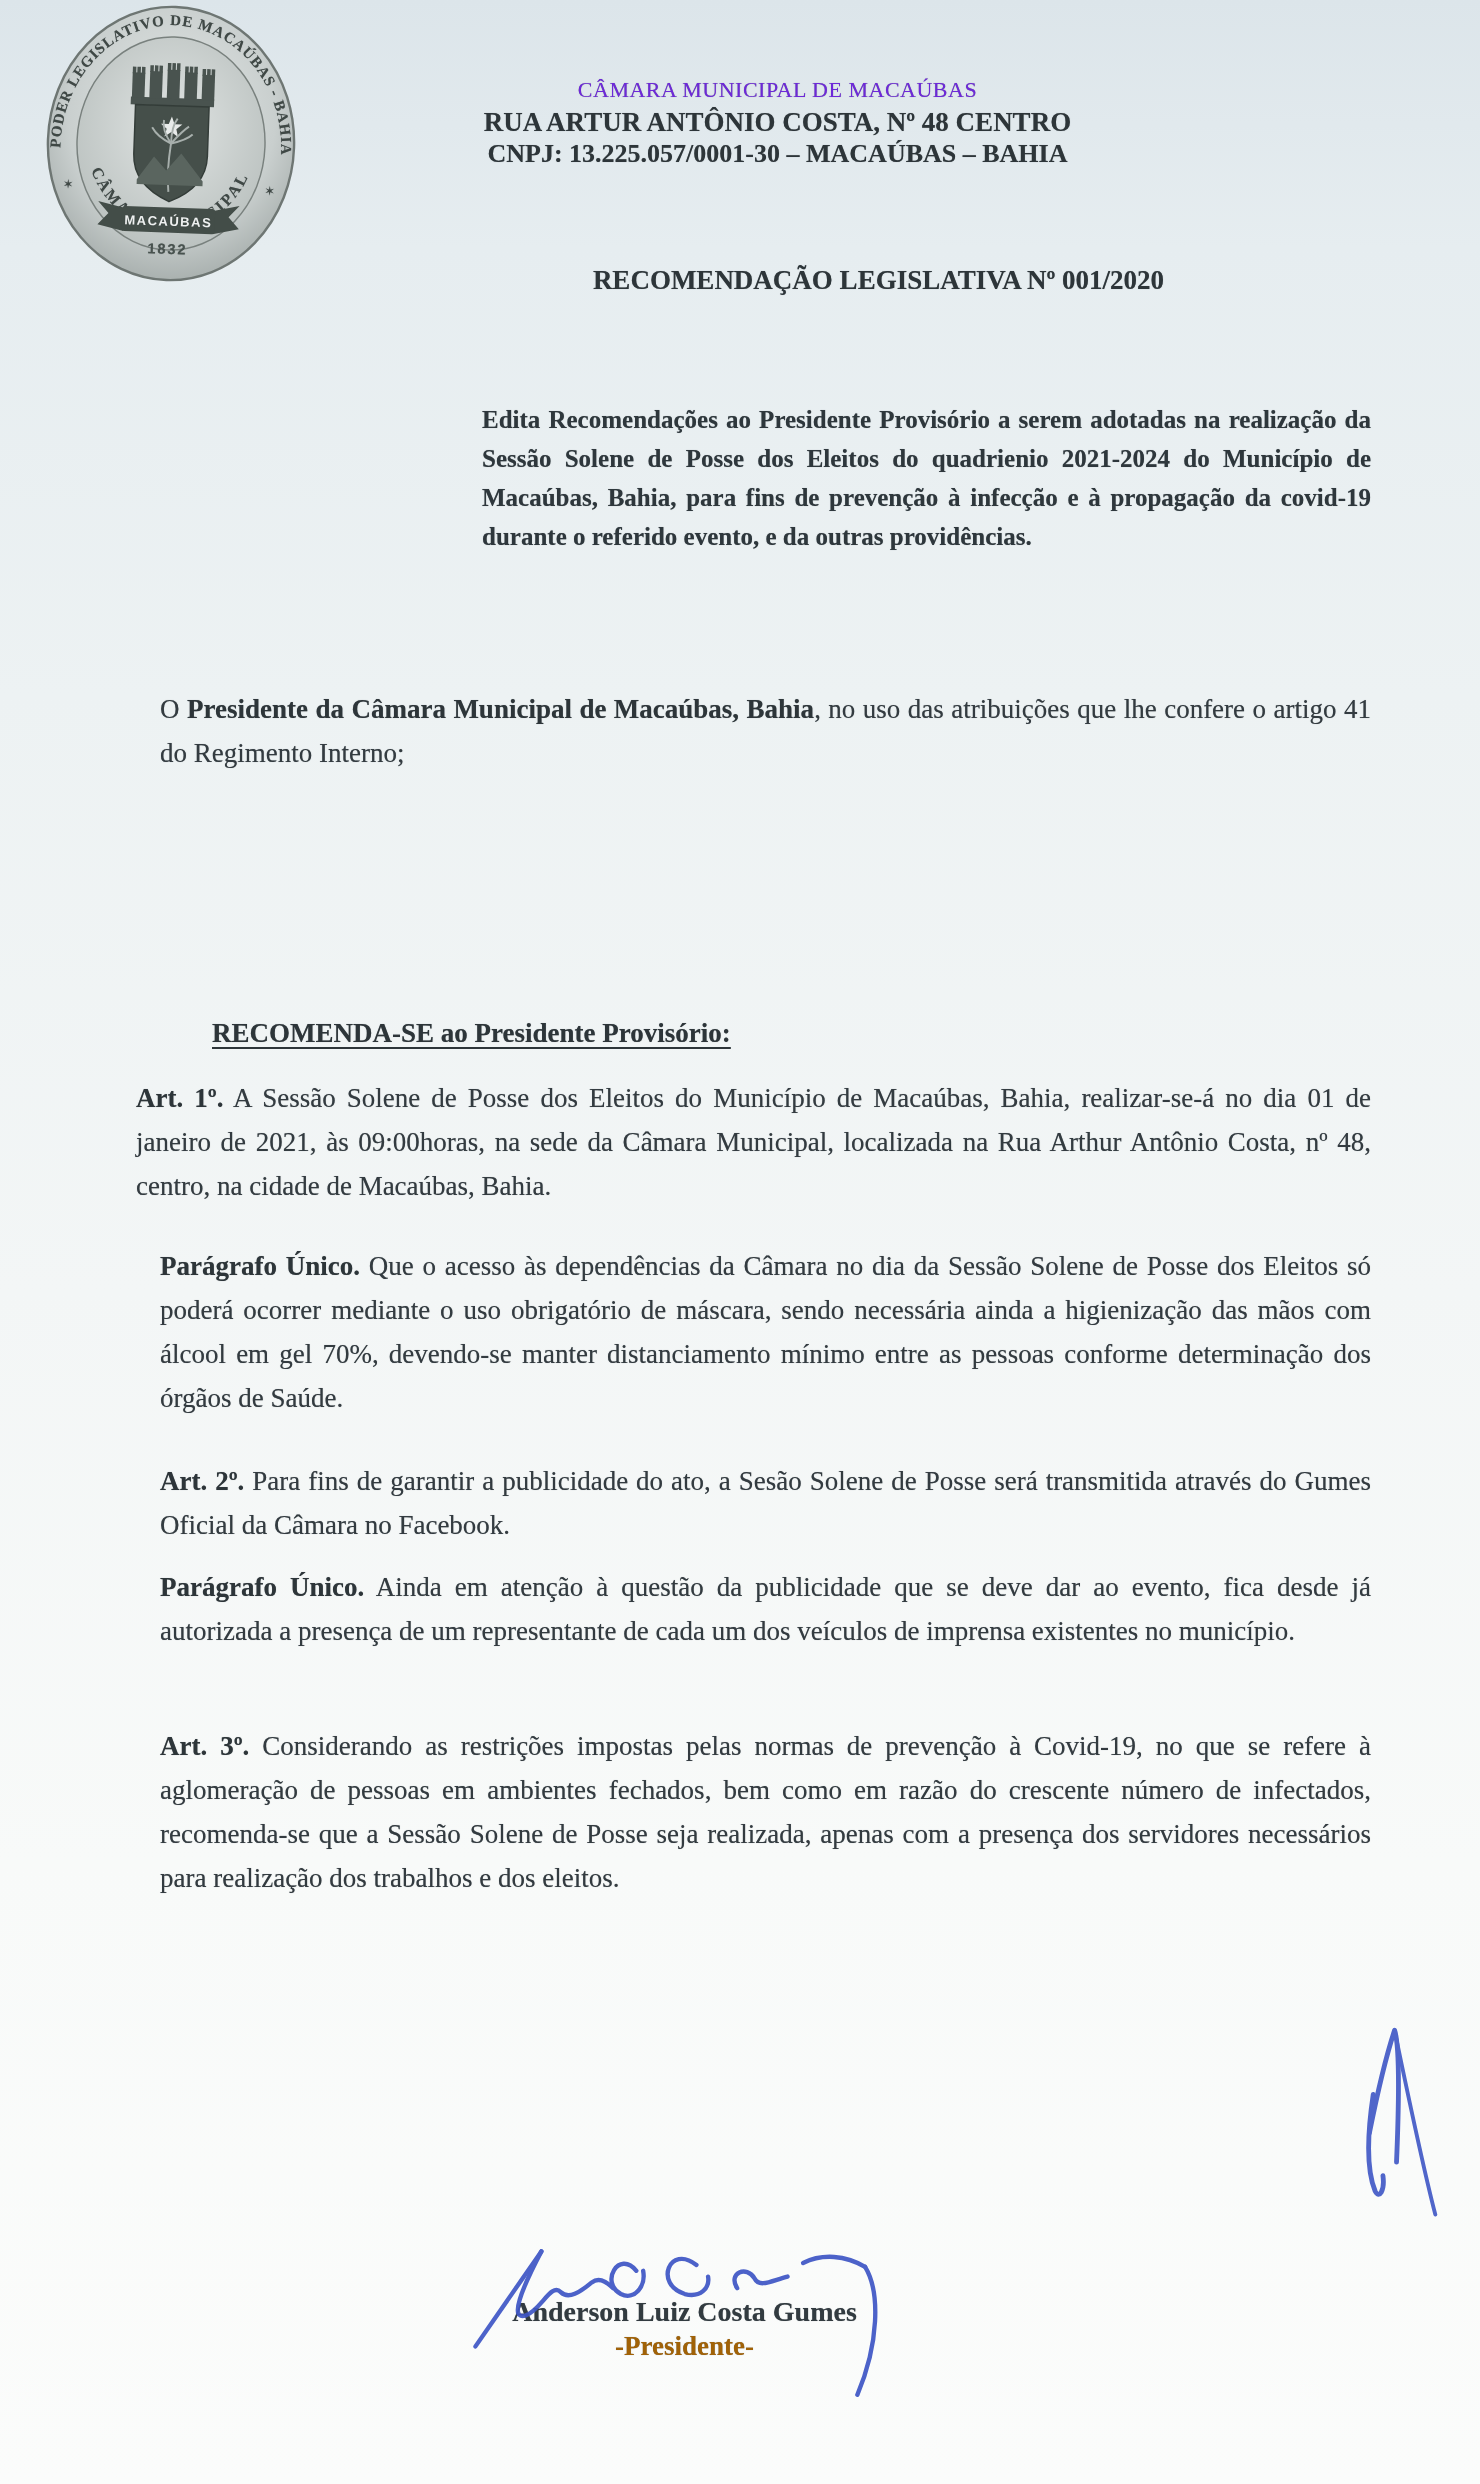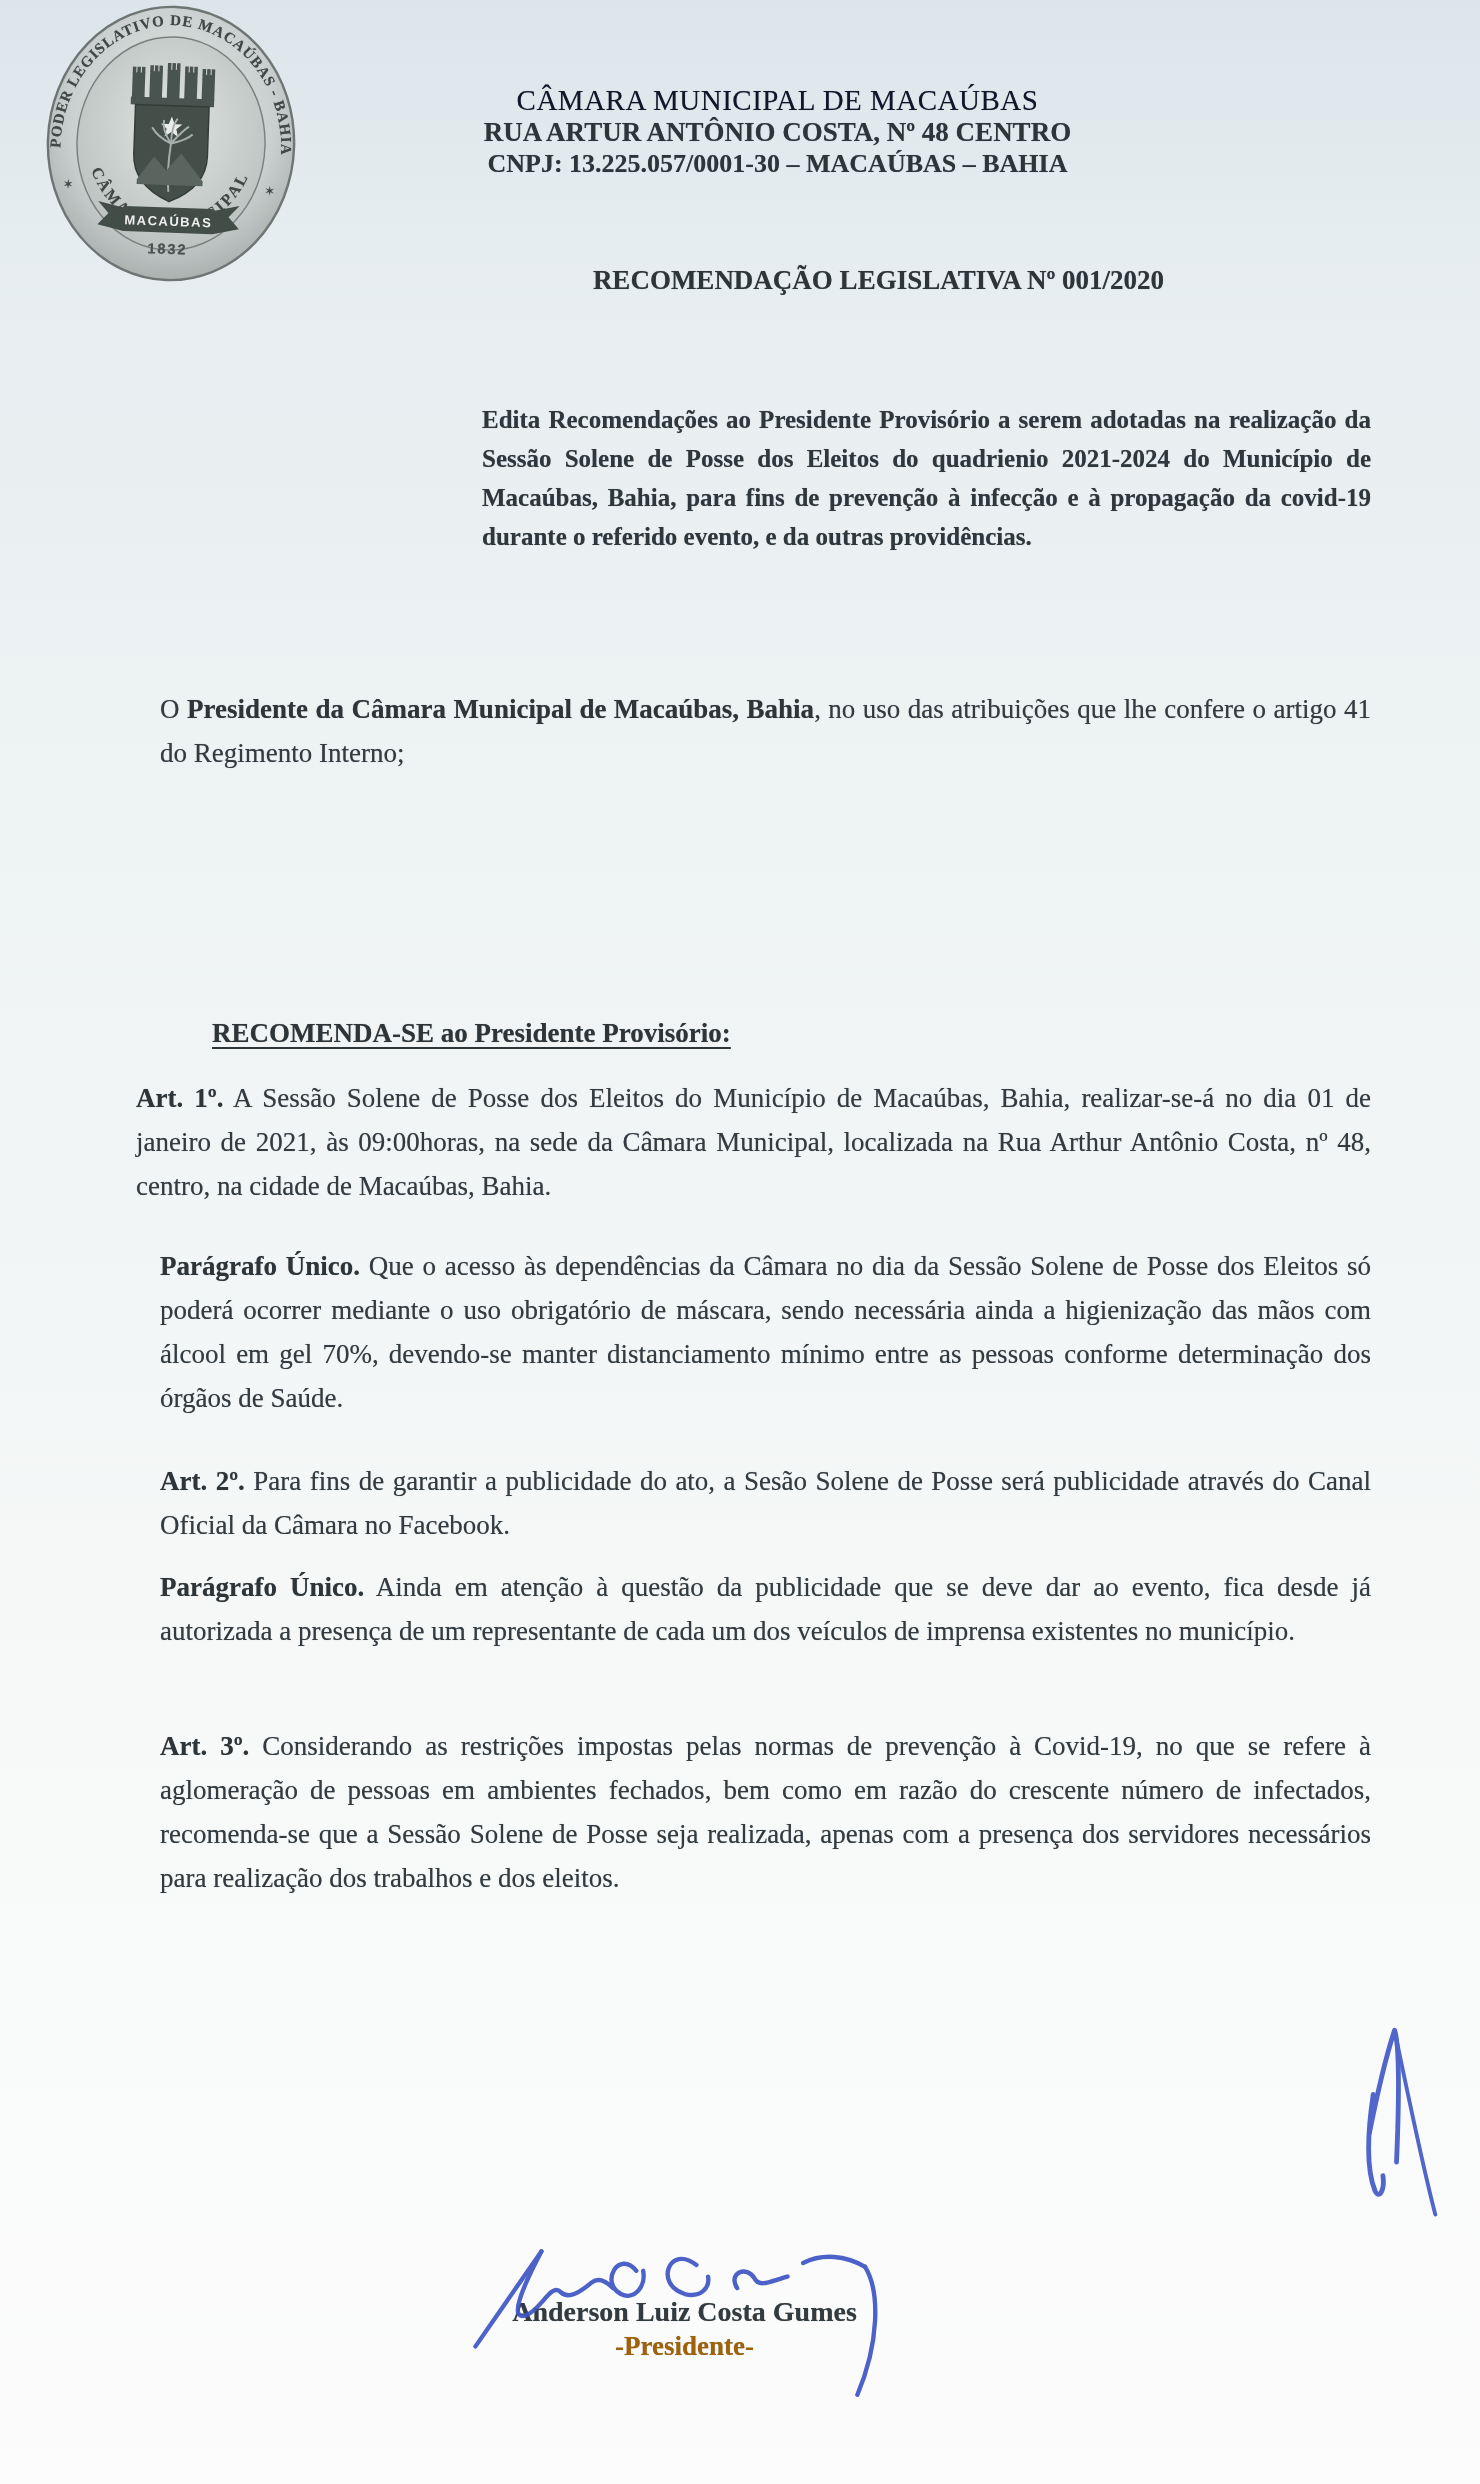--- a/index.html
+++ b/index.html
@@ -7,21 +7,21 @@
     width:1481px;height:2484px;position:relative;overflow:hidden;
     font-family:"Liberation Serif","DejaVu Serif",serif;
     background:linear-gradient(180deg,#dce5ea 0%,#e6edf0 10%,#edf2f3 28%,#f3f6f6 52%,#f8faf9 75%,#fbfcfb 100%);
   }
   .page{position:absolute;inset:0;color:#333b40;}
   .abs{position:absolute;}
   .b{font-weight:bold;color:#2d3539;}
   .scan{text-shadow:0 0 0.7px rgba(52,62,68,.55);}
   
   .header-text{left:408px;top:74px;width:739px;text-align:center;line-height:32px;}
-  .hline1{font-size:29px;letter-spacing:0.5px;color:#0f172a;margin-top:10px;}
+  .hline1{font-size:22px;letter-spacing:0.5px;color:#6d28d9;}
   .hline2{font-size:27px;font-weight:bold;color:#2d3539;}
   .hline3{font-size:26px;font-weight:bold;color:#2d3539;}
   
   .doc-title{left:408px;top:265px;width:941px;text-align:center;font-size:27px;font-weight:bold;color:#2d3539;}
   
   .ementa{left:482px;top:400px;width:889px;font-size:25px;font-weight:bold;line-height:39px;text-align:justify;color:#2e373c;}
   
   .para{font-size:27px;line-height:44px;text-align:justify;}
   .preamble{left:160px;top:687px;width:1211px;}
   .considerando{left:160px;top:805px;width:1211px;}
@@ -132,21 +132,21 @@
 
   <div class="abs para preamble"><span>O </span><span class="b">Presidente da Câmara Municipal de Macaúbas, Bahia</span><span>, no uso das atribuições que lhe confere o artigo 41 do Regimento Interno;</span></div>
 
 
   <div class="abs recomenda">RECOMENDA-SE ao Presidente Provisório:</div>
 
   <div class="abs para art1"><span class="b">Art. 1º.</span><span> A Sessão Solene de Posse dos Eleitos do Município de Macaúbas, Bahia, realizar-se-á no dia 01 de janeiro de 2021, às 09:00horas, na sede da Câmara Municipal, localizada na Rua Arthur Antônio Costa, nº 48, centro, na cidade de Macaúbas, Bahia.</span></div>
 
   <div class="abs para par1"><span class="b">Parágrafo Único.</span><span> Que o acesso às dependências da Câmara no dia da Sessão Solene de Posse dos Eleitos só poderá ocorrer mediante o uso obrigatório de máscara, sendo necessária ainda a higienização das mãos com álcool em gel 70%, devendo-se manter distanciamento mínimo entre as pessoas conforme determinação dos órgãos de Saúde.</span></div>
 
-  <div class="abs para art2"><span class="b">Art. 2º.</span><span> Para fins de garantir a publicidade do ato, a Sesão Solene de Posse será publicidade através do Canal Oficial da Câmara no Facebook.</span></div>
+  <div class="abs para art2"><span class="b">Art. 2º.</span><span> Para fins de garantir a publicidade do ato, a Sesão Solene de Posse será transmitida através do Gumes Oficial da Câmara no Facebook.</span></div>
 
   <div class="abs para par2"><span class="b">Parágrafo Único.</span><span> Ainda em atenção à questão da publicidade que se deve dar ao evento, fica desde já autorizada a presença de um representante de cada um dos veículos de imprensa existentes no município.</span></div>
 
   <div class="abs para art3"><span class="b">Art. 3º.</span><span> Considerando as restrições impostas pelas normas de prevenção à Covid-19, no que se refere à aglomeração de pessoas em ambientes fechados, bem como em razão do crescente número de infectados, recomenda-se que a Sessão Solene de Posse seja realizada, apenas com a presença dos servidores necessários para realização dos trabalhos e dos eleitos.</span></div>
 
 
 
   <div class="abs sig-block">
     <div class="sig-name">Anderson Luiz Costa Gumes</div>
     <div class="sig-role">-Presidente-</div>

